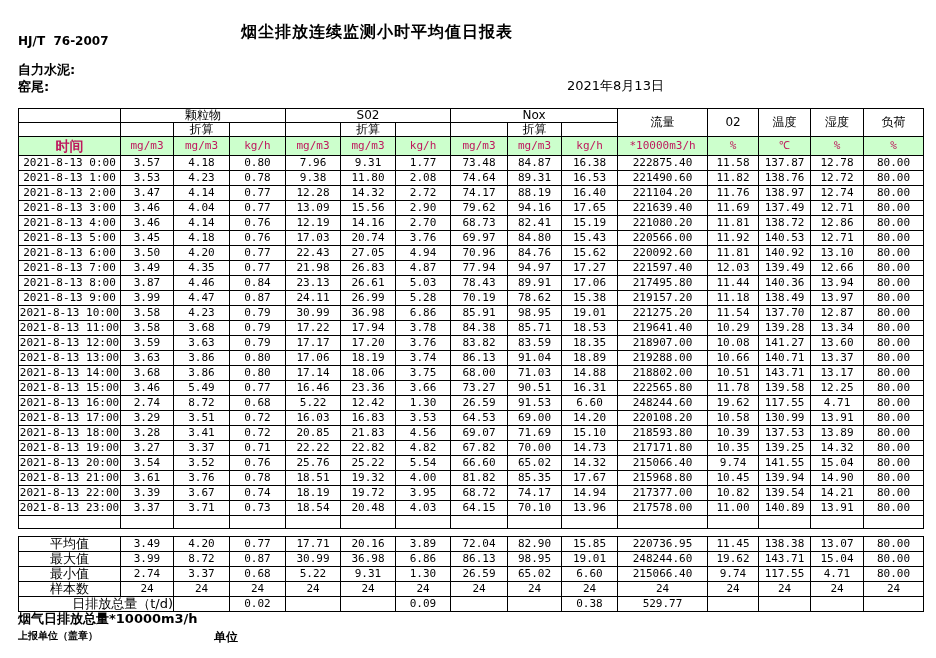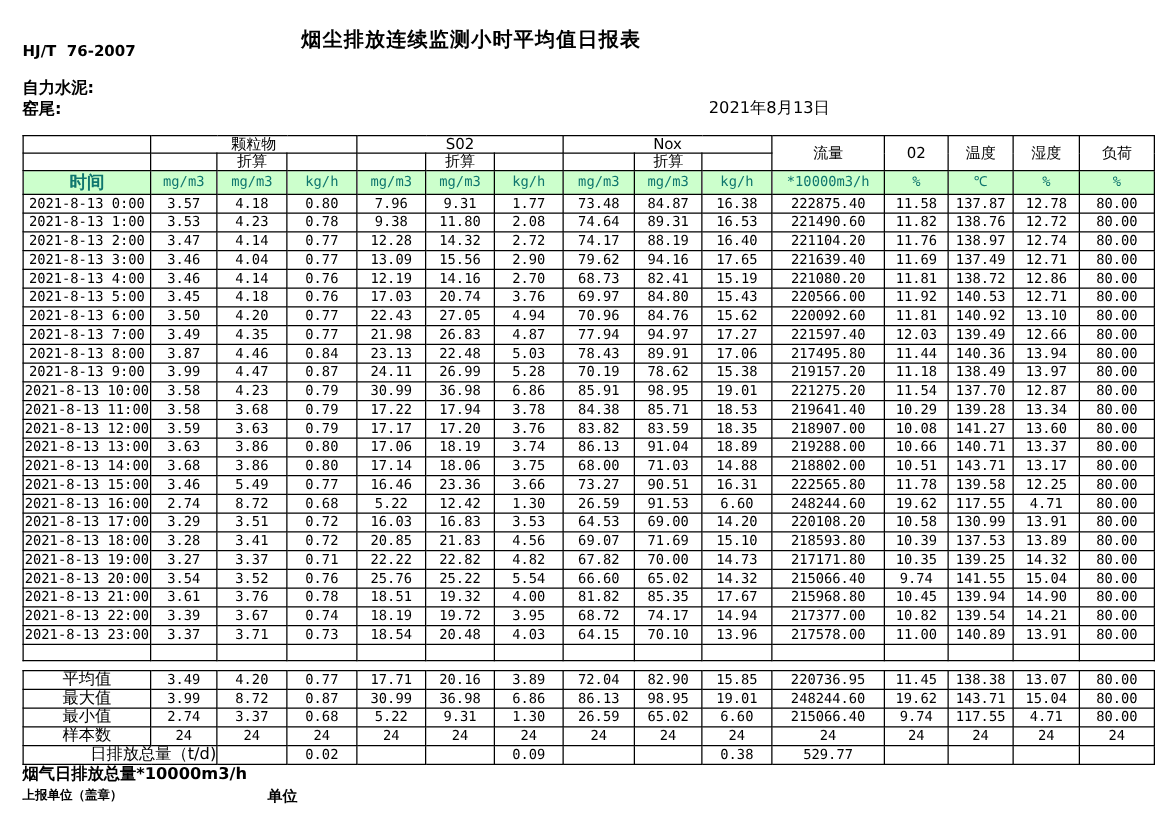--- a/index.html
+++ b/index.html
@@ -22,21 +22,21 @@
 
   td, th {
     border:1px solid #000; text-align:center; vertical-align:middle;
     padding:0; height:14px; line-height:14px; overflow:hidden;
     font-family:"DejaVu Sans Mono","Liberation Mono",monospace;
     font-size:11px; font-weight:normal; white-space:nowrap;
   }
   tr.hdr-row td { height:13px; line-height:13px;
     font-family:"DejaVu Sans","Liberation Sans",sans-serif; font-size:12px; }
   tr.unit-row td {
-    background:#ccffcc; color:#0f766e; height:18px; line-height:18px;
+    background:#ccffcc; color:#be185d; height:18px; line-height:18px;
     font-size:11px;
   }
   tr.unit-row td.time-hdr {
     font-family:"DejaVu Sans","Liberation Sans",sans-serif;
     font-size:14px; font-weight:bold;
   }
   td.time-cell { font-size:11px; }
   tr.spacer-row td { height:13px; line-height:13px; }
   td.sum-label {
     font-family:"DejaVu Sans","Liberation Sans",sans-serif; font-size:13px;
@@ -256,21 +256,21 @@
           <td>139.49</td>
           <td>12.66</td>
           <td>80.00</td>
         </tr>
         <tr>
           <td class="time-cell">2021-8-13 8:00</td>
           <td>3.87</td>
           <td>4.46</td>
           <td>0.84</td>
           <td>23.13</td>
-          <td>22.48</td>
+          <td>26.61</td>
           <td>5.03</td>
           <td>78.43</td>
           <td>89.91</td>
           <td>17.06</td>
           <td>217495.80</td>
           <td>11.44</td>
           <td>140.36</td>
           <td>13.94</td>
           <td>80.00</td>
         </tr>

